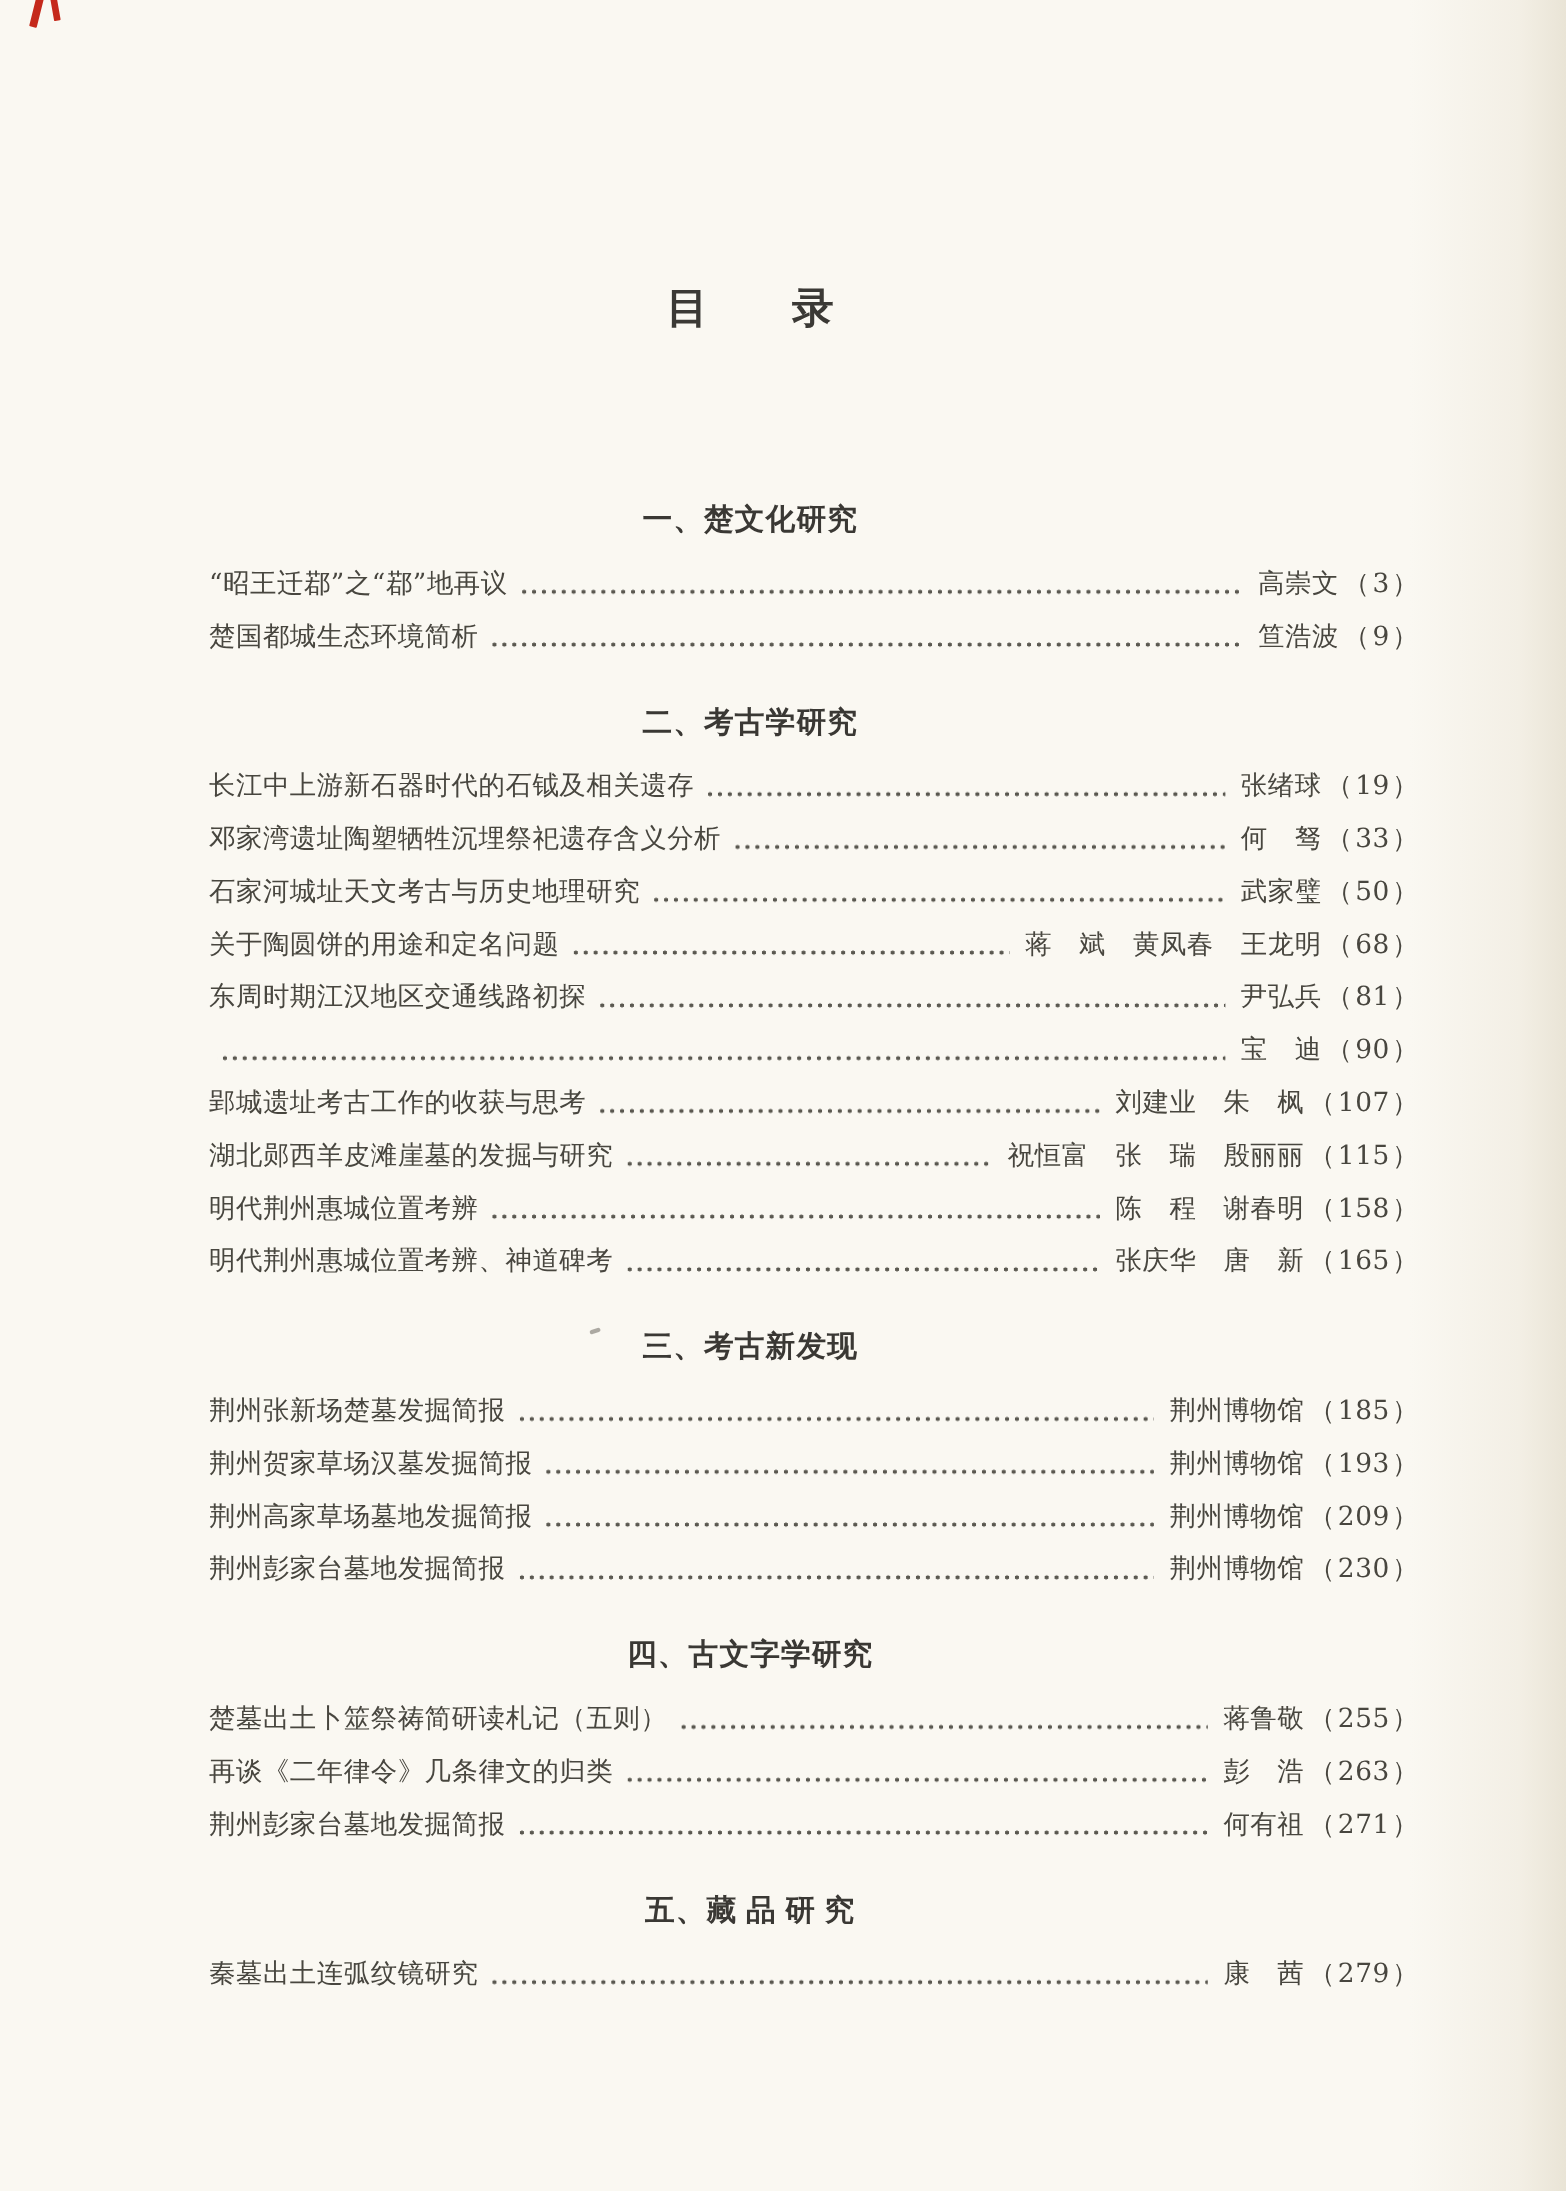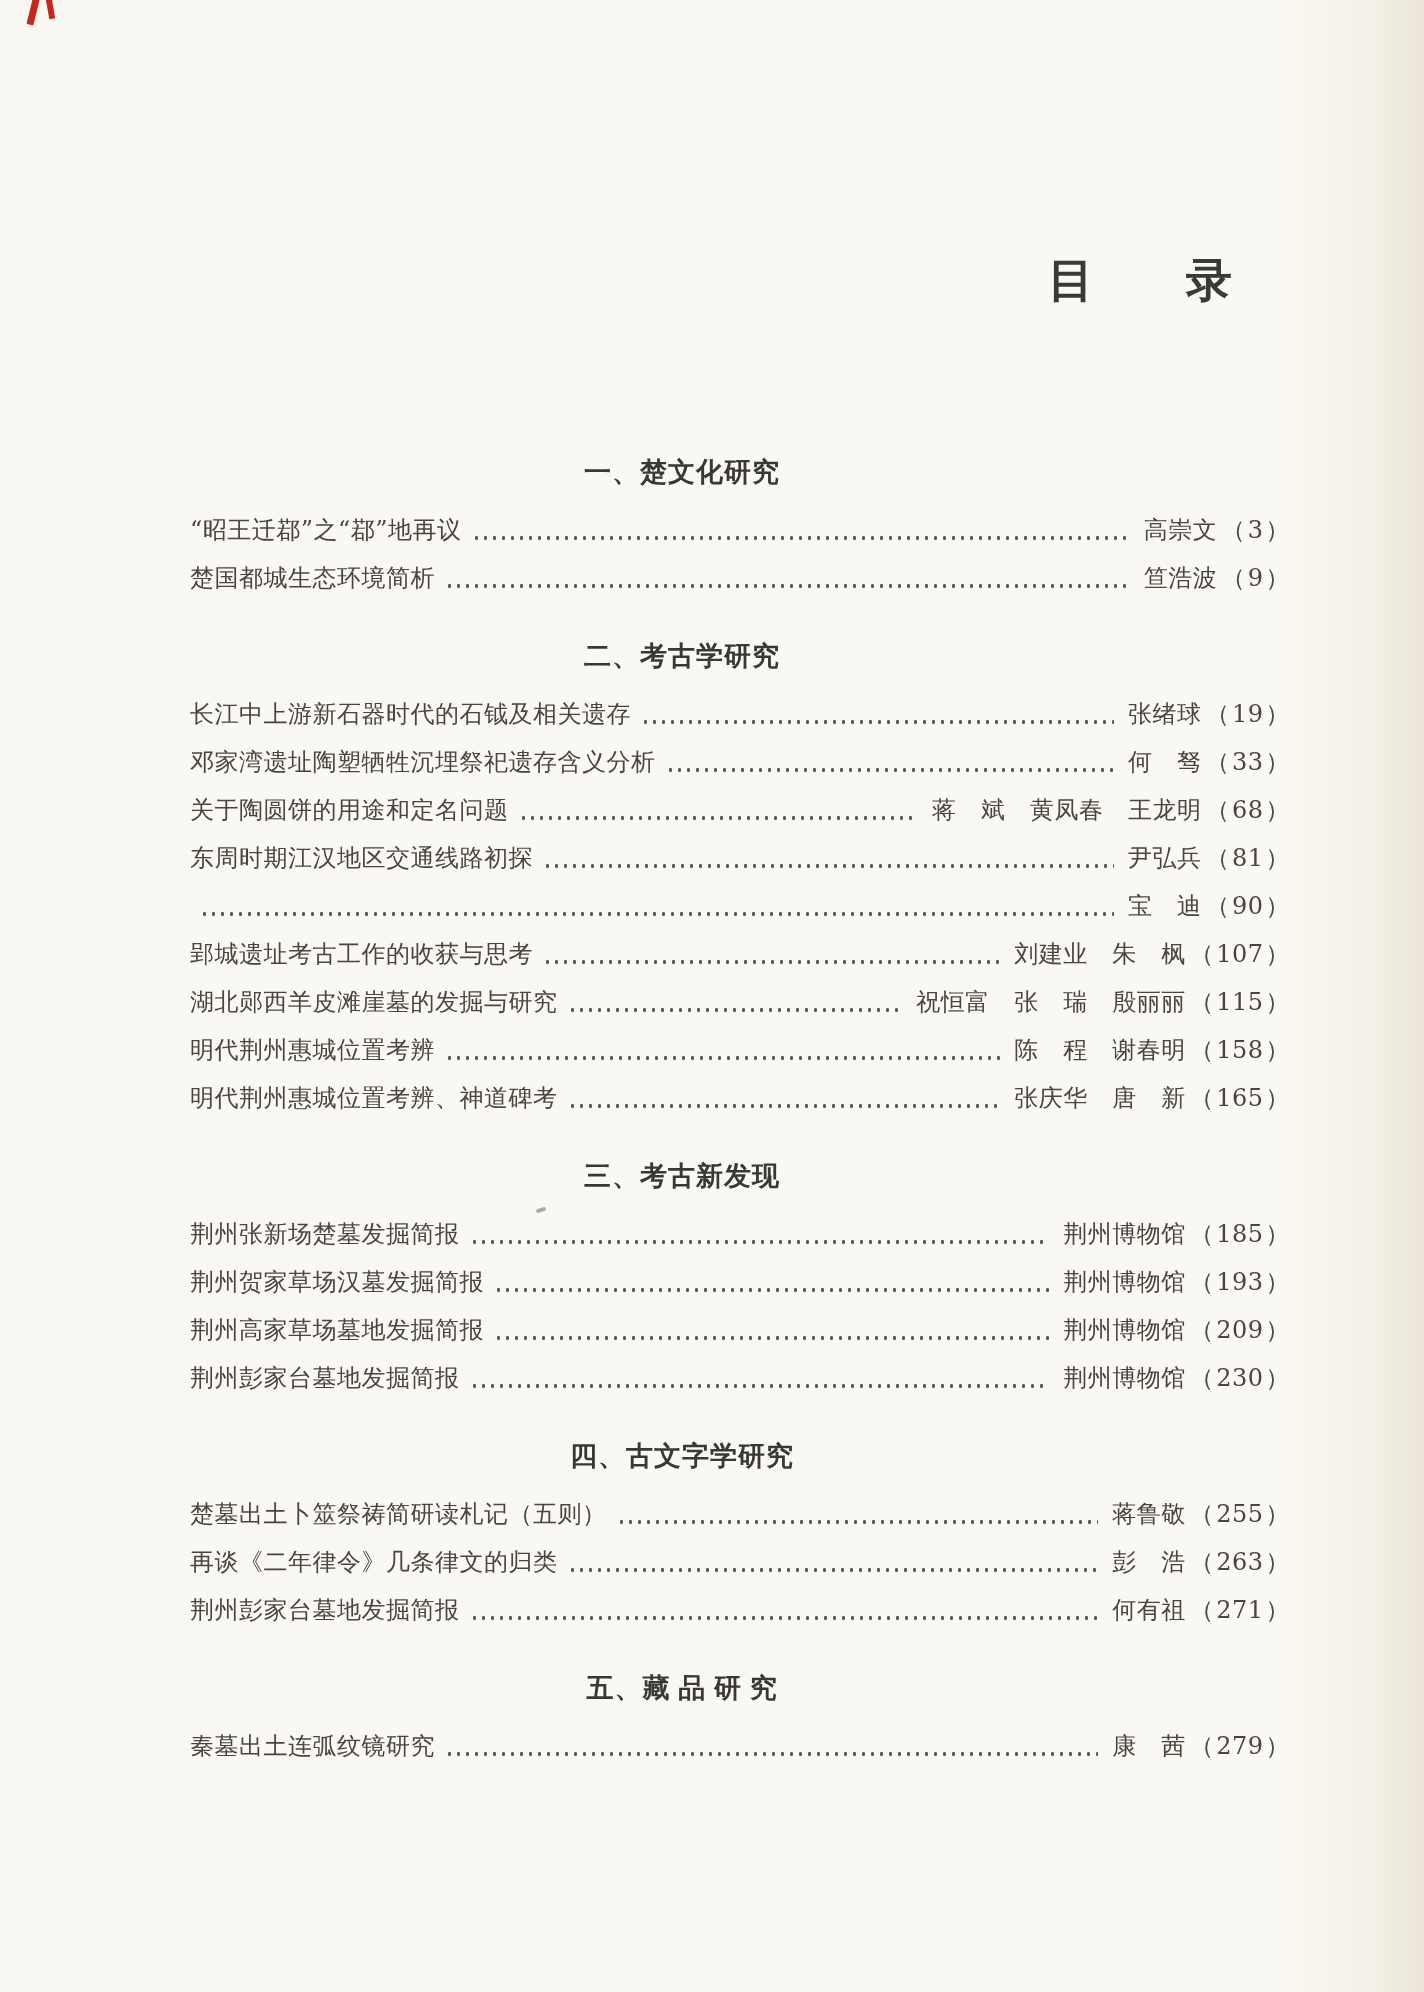--- a/index.html
+++ b/index.html
@@ -18,23 +18,23 @@
 
   .content {
     position: absolute;
     left: 190px;
     top: 0;
     width: 1100px;
   }
 
   .doc-title {
     margin: 252px 0 140px 0;
-    text-align: right;
+    text-align: center;
     transform: translateX(-58px);
-    font-size: 46px;
+    font-size: 38px;
     font-weight: 700;
     line-height: 56px;
     color: #3b3935;
     font-family: "DejaVu Serif", "Liberation Serif", serif;
   }
 
   .section-heading {
     margin: 22px 0 18px 0;
     text-align: center;
     transform: translateX(-58px);
@@ -116,20 +116,26 @@
     <span class="entry-author">张绪球</span>
     <span class="entry-page">19</span>
   </div>
           <div class="entry">
     <span class="entry-title">邓家湾遗址陶塑牺牲沉埋祭祀遗存含义分析</span>
     <span class="leader"></span>
     <span class="entry-author">何　驽</span>
     <span class="entry-page">33</span>
   </div>
           <div class="entry">
+    <span class="entry-title">石家河城址天文考古与历史地理研究</span>
+    <span class="leader"></span>
+    <span class="entry-author">武家璧</span>
+    <span class="entry-page">50</span>
+  </div>
+          <div class="entry">
     <span class="entry-title">关于陶圆饼的用途和定名问题</span>
     <span class="leader"></span>
     <span class="entry-author">蒋　斌　黄凤春　王龙明</span>
     <span class="entry-page">68</span>
   </div>
           <div class="entry">
     <span class="entry-title">东周时期江汉地区交通线路初探</span>
     <span class="leader"></span>
     <span class="entry-author">尹弘兵</span>
     <span class="entry-page">81</span>

